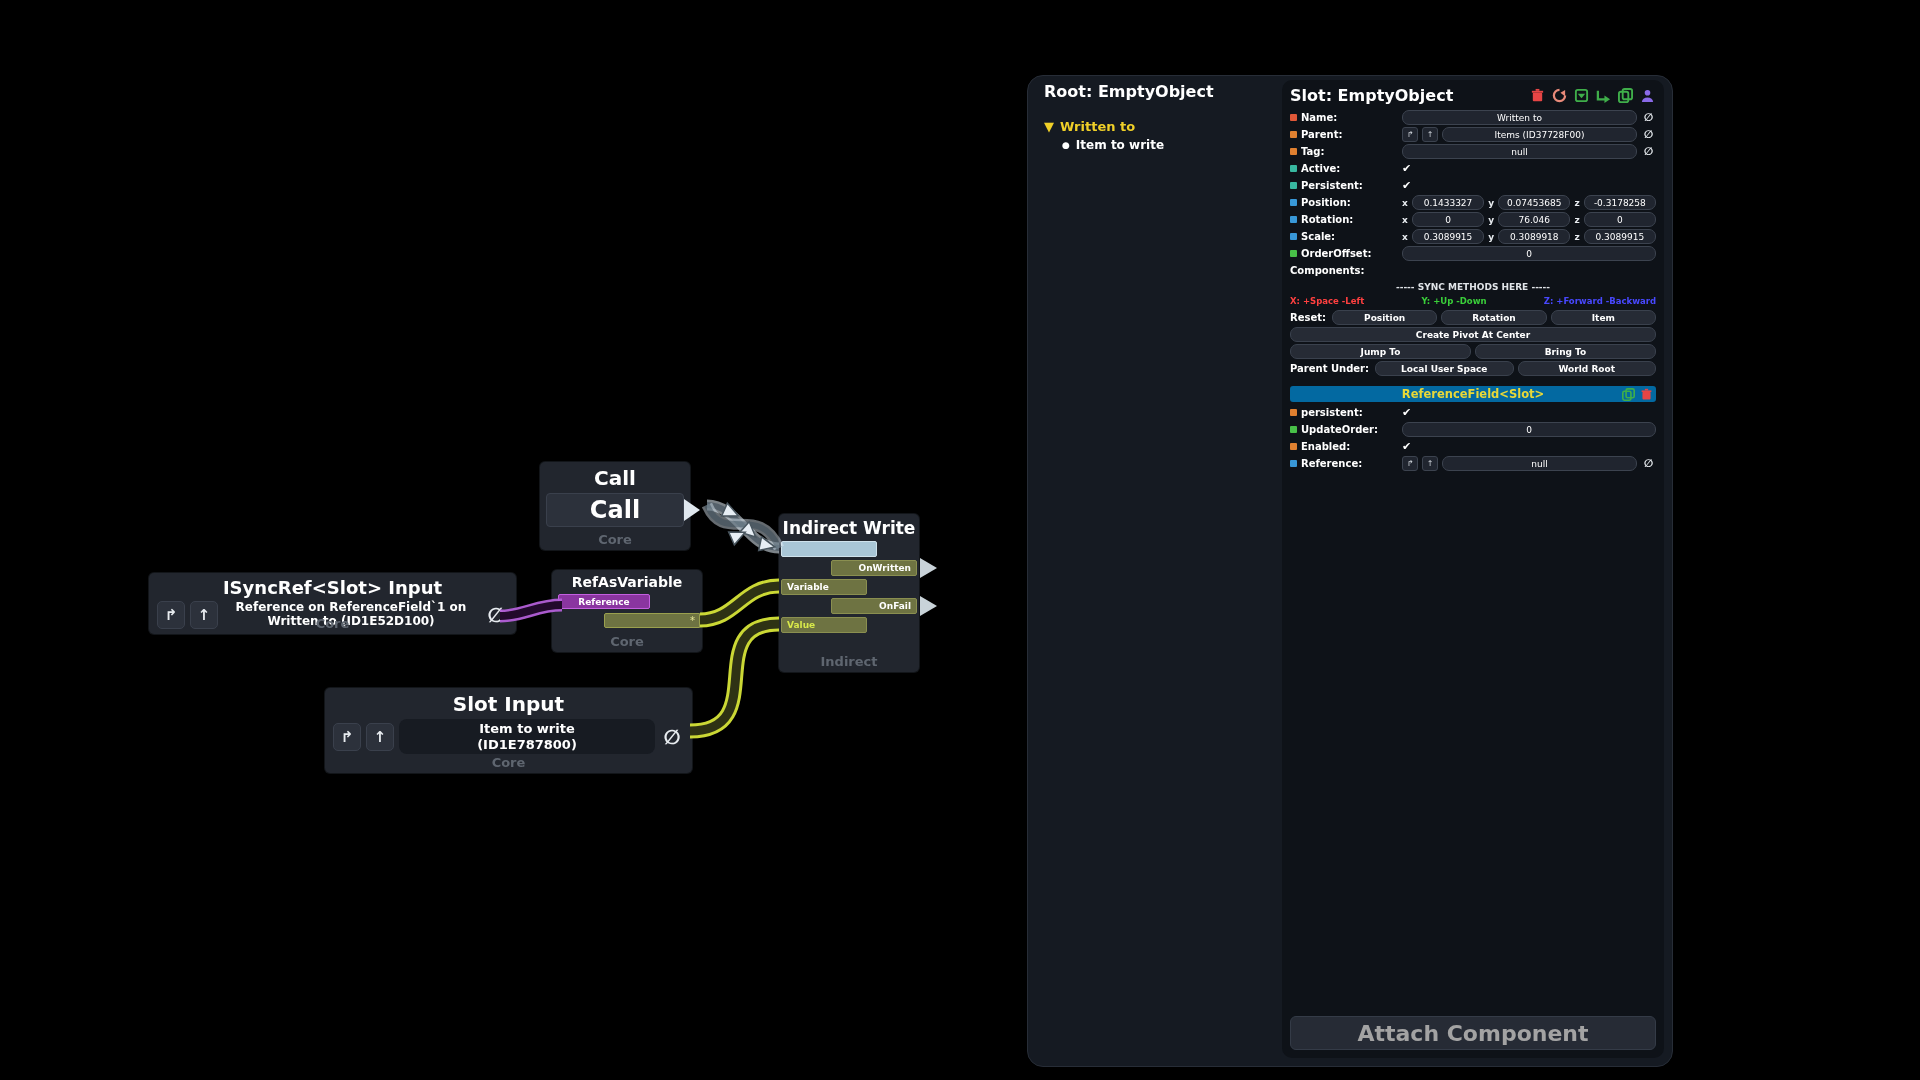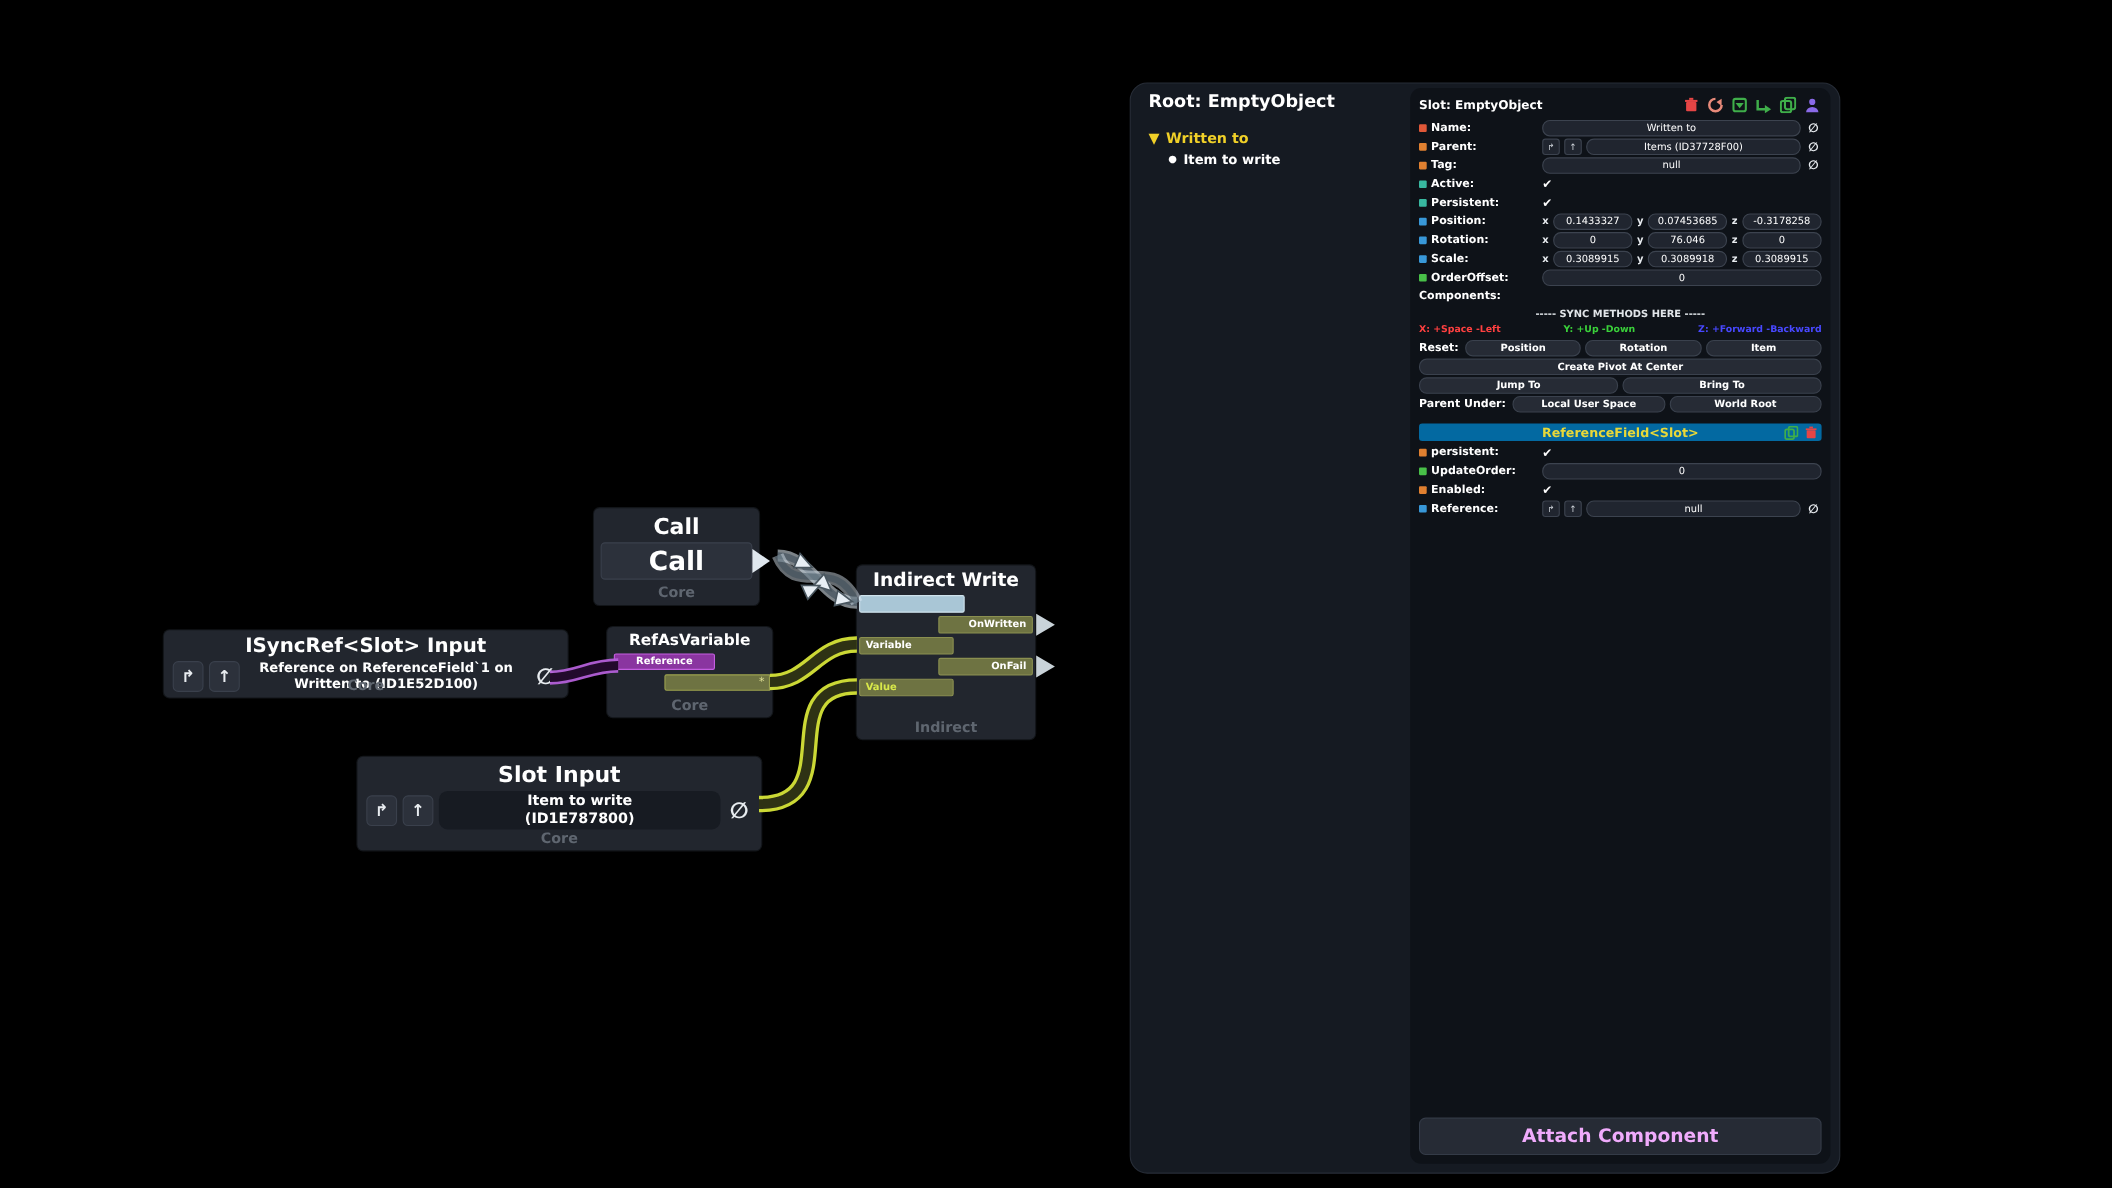--- a/index.html
+++ b/index.html
@@ -34,21 +34,21 @@
   #node-refasvar { left:552px; top:570px; width:150px; height:82px; }
   #node-refasvar .node-title { font-size:14px; }
   .purple-bar { margin:4px 0 0 6px; width:92px; height:15px; background:#8a35a0;
                 border:1px solid #c45fe0; border-radius:2px; font-size:9px; font-weight:bold;
                 display:flex; align-items:center; justify-content:center; box-sizing:border-box; }
   .olive-out { margin:4px 0 0 52px; width:96px; height:15px; background:#6e7342;
                border:1px solid #9aa04e; border-radius:2px 0 0 2px; font-size:10px;
                display:flex; align-items:center; justify-content:flex-end; padding-right:4px;
                color:#e8e89a; box-sizing:border-box; }
 
-  #node-indirect { left:779px; top:514px; width:162px; height:158px; }
+  #node-indirect { left:779px; top:514px; width:140px; height:158px; }
   #node-indirect .node-title { font-size:17px; }
   .ind-rows { margin-top:3px; }
   .ind-row { position:relative; height:16px; margin:3px 0; }
   .bar { position:absolute; top:0; height:16px; display:flex; align-items:center;
          font-size:9px; font-weight:bold; border-radius:2px; box-sizing:border-box; }
   .bar-impulse { left:2px; width:96px; background:#a9c6d6; border:1px solid #cfe2ec; }
   .bar-right { right:2px; width:86px; background:#6e7342; border:1px solid #8a8f50;
                justify-content:flex-end; padding-right:5px; color:#fff; }
   .bar-left { left:2px; width:86px; background:#6e7342; border:1px solid #8a8f50;
               padding-left:5px; color:#fff; }
@@ -79,21 +79,21 @@
   .root-label { font-size:16px; font-weight:bold; margin-bottom:18px; }
   .tree-sel { color:#f0d028; font-weight:bold; font-size:13px; display:flex; gap:6px;
               align-items:center; }
   .tree-child { color:#fff; font-size:12px; font-weight:bold; display:flex; gap:6px;
                 align-items:center; margin-left:18px; margin-top:4px; }
   .bullet { font-size:9px; }
 
   .slot-col { width:382px; background:#0e1218; border-radius:10px; position:relative;
               padding:6px 8px 48px; display:flex; flex-direction:column; box-sizing:border-box; }
   .slot-head { display:flex; align-items:center; margin-bottom:5px; }
-  .slot-title { font-size:11px; font-weight:bold; flex:1; }
+  .slot-title { font-size:16px; font-weight:bold; flex:1; }
   .iconbtn { width:18px; height:18px; margin-left:4px; display:flex; align-items:center;
              justify-content:center; }
 
   .prow { display:flex; align-items:center; height:15px; margin-bottom:2px; }
   .plabel { display:flex; align-items:center; gap:4px; width:112px; font-size:10px;
             font-weight:bold; color:#fff; flex:0 0 auto; }
   .sq { width:7px; height:7px; border-radius:1px; flex:0 0 auto; }
   .sq-red{background:#e05838} .sq-orange{background:#e08030} .sq-teal{background:#38b8a0}
   .sq-blue{background:#3898d8} .sq-green{background:#48c048}
   .pctrl { flex:1; display:flex; align-items:center; gap:4px; }
@@ -116,22 +116,22 @@
              justify-content:center; }
   .blabel { font-size:10px; font-weight:bold; margin-right:6px; flex:0 0 auto; }
 
   .comp-head { position:relative; height:16px; margin:8px 0 3px; background:#0369a1;
                border-radius:3px; display:flex; align-items:center; justify-content:center; }
   .comp-title { color:#e8d838; font-size:11.5px; font-weight:bold; }
   .comp-icons { position:absolute; right:2px; top:1px; display:flex; }
   .comp-icons .iconbtn { width:15px; height:14px; margin-left:3px; }
 
   .attach-btn { position:absolute; left:8px; right:8px; bottom:8px; height:32px;
-                background:#262b35; border:1px solid #343b47; border-radius:6px; color:#f0abfc;
-                font-size:17px; font-weight:bold; display:flex; align-items:center;
+                background:#262b35; border:1px solid #343b47; border-radius:6px; color:#a3a3a3;
+                font-size:22px; font-weight:bold; display:flex; align-items:center;
                 justify-content:center; }
 </style>
 </head>
 <body>
 
 <div class="stage">
 
   <div class="node" id="node-call">
     <div class="node-title">Call</div>
     <div class="call-btn">

